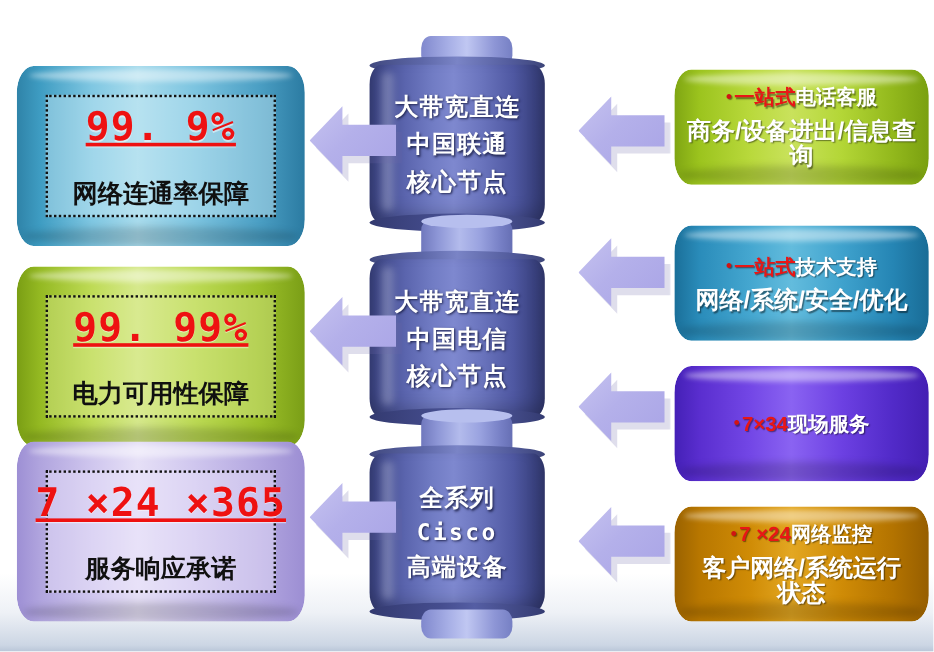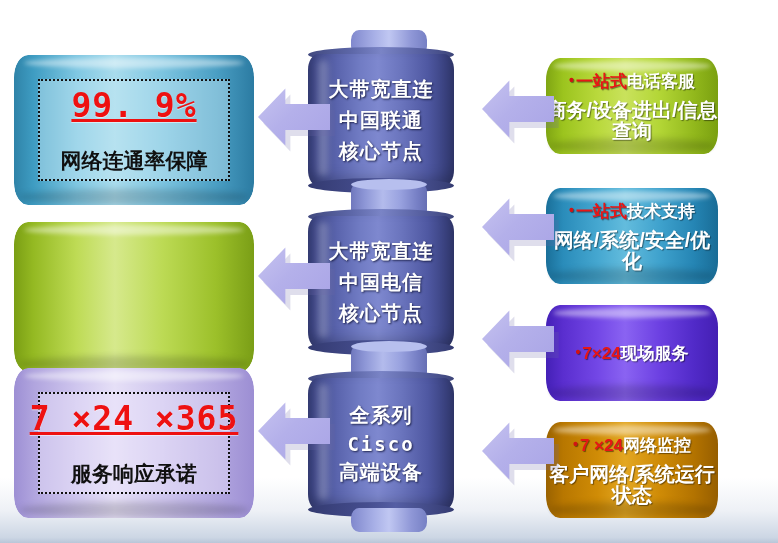--- a/index.html
+++ b/index.html
@@ -37,21 +37,21 @@
      linear-gradient(to right,#2f83a8 0%,#3e9cc2 8%,#7fc7e2 26%,#a9dced 42%,#7cc4e0 62%,#4b9fc4 84%,#2b7ba2 100%);}
   #l1 .dash{background:rgba(200,232,245,.45);}
   #l2 .face{background:
      linear-gradient(to right,#7a9e14 0%,#94b922 8%,#bedb55 26%,#d6e98c 42%,#bcda54 62%,#9cc02a 84%,#7a9e16 100%);}
   #l2 .dash{background:rgba(219,236,150,.40);}
   #l3 .face{background:
      linear-gradient(to right,#9d8fd4 0%,#b0a4de 8%,#cfc6ee 26%,#e6e0f7 42%,#cfc6ee 62%,#b3a7e0 84%,#9c8ed3 100%);}
   #l3 .dash{background:rgba(234,228,250,.45);}
 
   
-  .rightcyl{width:172px;height:96px;left:546px;border-radius:13px;}
+  .rightcyl{width:212px;height:96px;left:562px;}
   .rightcyl .content{gap:7px;}
   .rline1{font-size:17px;font-weight:bold;white-space:nowrap;
     text-shadow:1px 1px 1px rgba(0,0,0,.45);}
   .rline2{font-size:20px;font-weight:bold;color:#ffffff;line-height:1.05;
     text-shadow:1px 1px 1px rgba(0,0,0,.45);max-width:200px;}
   .rline1 .bullet{color:#d01414;font-size:14px;vertical-align:2px;margin-right:2px;}
   .rline1 .hot{color:#e81616;}
   .rline1 .norm{color:#ffffff;}
 
   #r1 .face{background:
@@ -168,20 +168,24 @@
     <div class="dash">
       <span class="bignum">99. 9%</span>
       <span class="bigcap">网络连通率保障</span>
     </div>
   </div>
 
   <div class="cyl leftcyl" id="l2" style="top:222px;">
     <div class="face"></div>
     <div class="topgloss"></div>
     <div class="botshade"></div>
+    <div class="dash">
+      <span class="bignum">99. 99%</span>
+      <span class="bigcap">电力可用性保障</span>
+    </div>
   </div>
 
   <div class="cyl leftcyl" id="l3" style="top:368px;">
     <div class="face"></div>
     <div class="topgloss"></div>
     <div class="botshade"></div>
     <div class="dash">
       <span class="bignum">7 ×24 ×365</span>
       <span class="bigcap">服务响应承诺</span>
     </div>
@@ -210,21 +214,21 @@
       <div class="rline2">网络/系统/安全/优化</div>
     </div>
   </div>
 
   <div class="cyl rightcyl" id="r3" style="top:305px;">
     <div class="face"></div>
     <div class="topgloss"></div>
     <div class="botshade"></div>
     <div class="content">
       <div class="rline1">
-        <span class="bullet">•</span><span class="hot">7×24</span><span class="norm">现场服务</span>
+        <span class="bullet">•</span><span class="hot">7×34</span><span class="norm">现场服务</span>
       </div>
     </div>
   </div>
 
   <div class="cyl rightcyl" id="r4" style="top:422px;">
     <div class="face"></div>
     <div class="topgloss"></div>
     <div class="botshade"></div>
     <div class="content">
       <div class="rline1">

